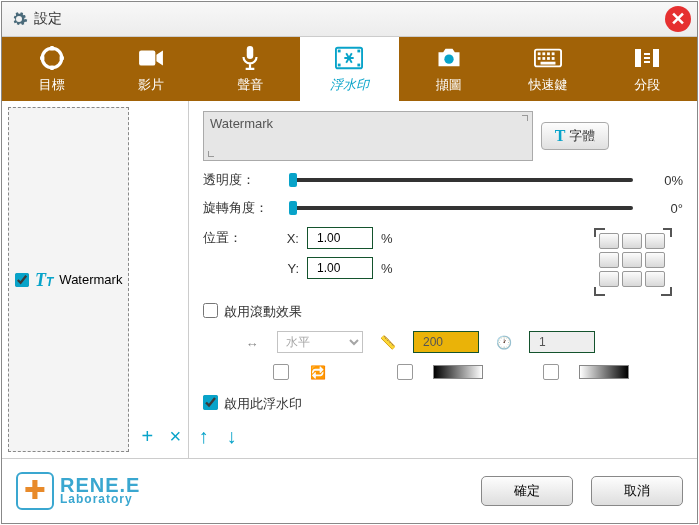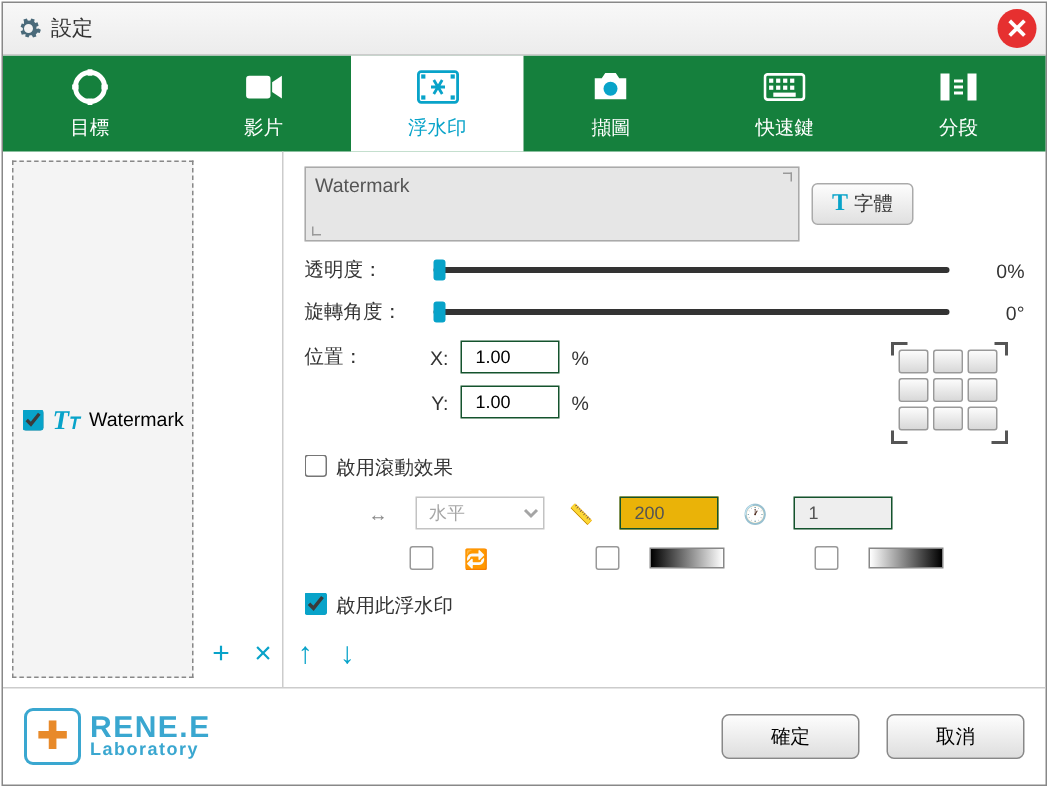--- a/index.html
+++ b/index.html
@@ -5,23 +5,23 @@
 * { box-sizing: border-box; margin: 0; padding: 0; font-family: "Microsoft YaHei", Arial, sans-serif; }
 body { width: 699px; height: 525px; background: #fff; }
 
 .window { width: 697px; height: 523px; border: 1px solid #888; margin: 1px; position: relative; background: #fff; }
 
 .titlebar { height: 35px; background: linear-gradient(#f8f8f8,#ececec); border-bottom: 1px solid #ccc; display: flex; align-items: center; padding: 0 8px; position: relative; }
 .titlebar .gear { width: 18px; height: 18px; margin-right: 6px; }
 .titlebar .title { font-size: 14px; color: #333; }
 .titlebar .close { position: absolute; right: 6px; top: 4px; width: 26px; height: 26px; background: #e63030; border-radius: 50%; display: flex; align-items: center; justify-content: center; color:#fff; font-size: 18px; font-weight: bold; cursor: pointer; line-height:1; }
 
-.tabbar { height: 64px; background: #15803d; display: flex; }
+.tabbar { height: 64px; background: #a16207; display: flex; }
 .tab { flex: 1; display: flex; flex-direction: column; align-items: center; justify-content: center; color: #fff; font-size: 13px; cursor: pointer; gap: 4px; }
-.tab.active { background: #fff; color: #08a3c9; }
+.tab.active { background: #fff; color: #08a3c9; font-style: italic; }
 .tab .icon { width: 28px; height: 28px; display: flex; align-items: center; justify-content: center; }
 .tab svg { fill: currentColor; }
 
 .content { height: 358px; display: flex; border-bottom: 1px solid #ccc; }
 
 .sidebar { width: 187px; border-right: 1px solid #ccc; display: flex; padding: 6px; }
 .list-item { display: flex; align-items: center; gap: 6px; padding: 4px 6px; font-size: 13px; border: 1px dashed #888; background:#f4f4f4; }
 .list-item input { width: 14px; height: 14px; accent-color: #08a3c9; }
 .tt-icon { color: #08a3c9; font-family: serif; font-size: 18px; font-style: italic; font-weight: bold; line-height:1; }
 .sidebar-toolbar { margin-top: auto; display: flex; justify-content: space-around; padding: 4px; }
@@ -94,20 +94,29 @@
     </div>
     <div class="tab">
       <span class="icon">
           <svg width="26" height="20" viewBox="0 0 24 18">
             <rect x="1" y="2" width="15" height="14" rx="2"></rect>
             <path d="M17 6l6-4v14l-6-4z"></path>
           </svg>
         </span>
       <span>影片</span>
     </div>
+    <div class="tab">
+      <span class="icon">
+          <svg width="20" height="26" viewBox="0 0 16 24">
+            <rect x="5" y="1" width="6" height="12" rx="3"></rect>
+            <path d="M2 11a6 6 0 0012 0M8 17v5M4 22h8" fill="none" stroke="currentColor" stroke-width="2"></path>
+          </svg>
+        </span>
+      <span>聲音</span>
+    </div>
     <div class="tab active">
       <span class="icon">
           <svg width="30" height="24" viewBox="0 0 30 24">
             <rect x="1" y="1" width="28" height="22" rx="2" fill="none" stroke="currentColor" stroke-width="2"></rect>
             <rect x="3" y="3" width="3" height="3"></rect>
             <rect x="24" y="3" width="3" height="3"></rect>
             <rect x="3" y="18" width="3" height="3"></rect>
             <rect x="24" y="18" width="3" height="3"></rect>
             <path d="M12 7l6 10M18 7l-6 10M10 12h10" stroke="currentColor" stroke-width="2" fill="none"></path>
           </svg>

